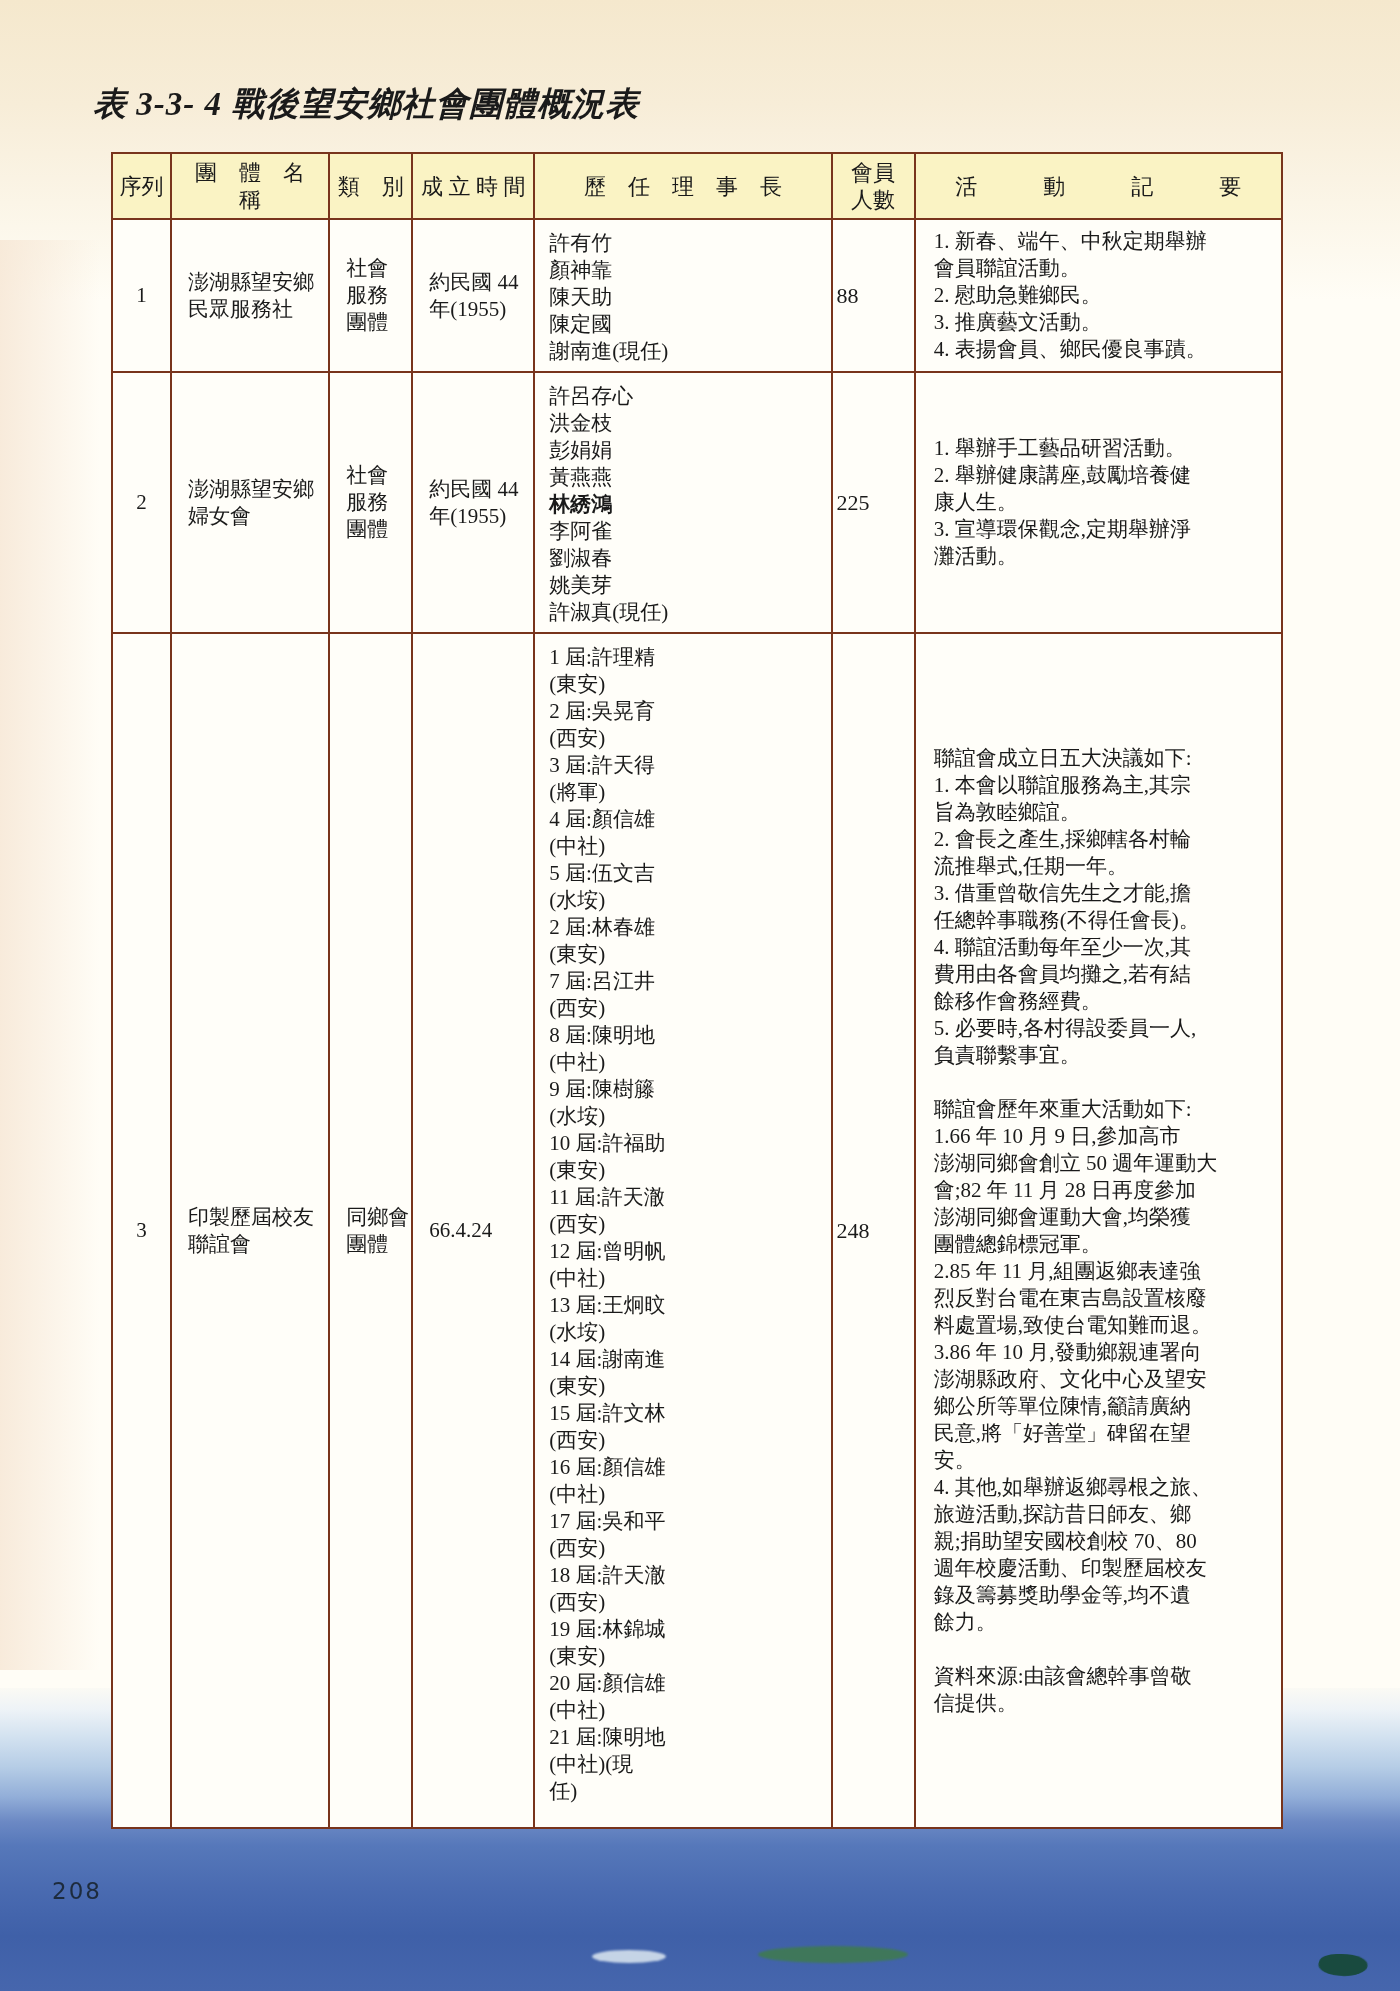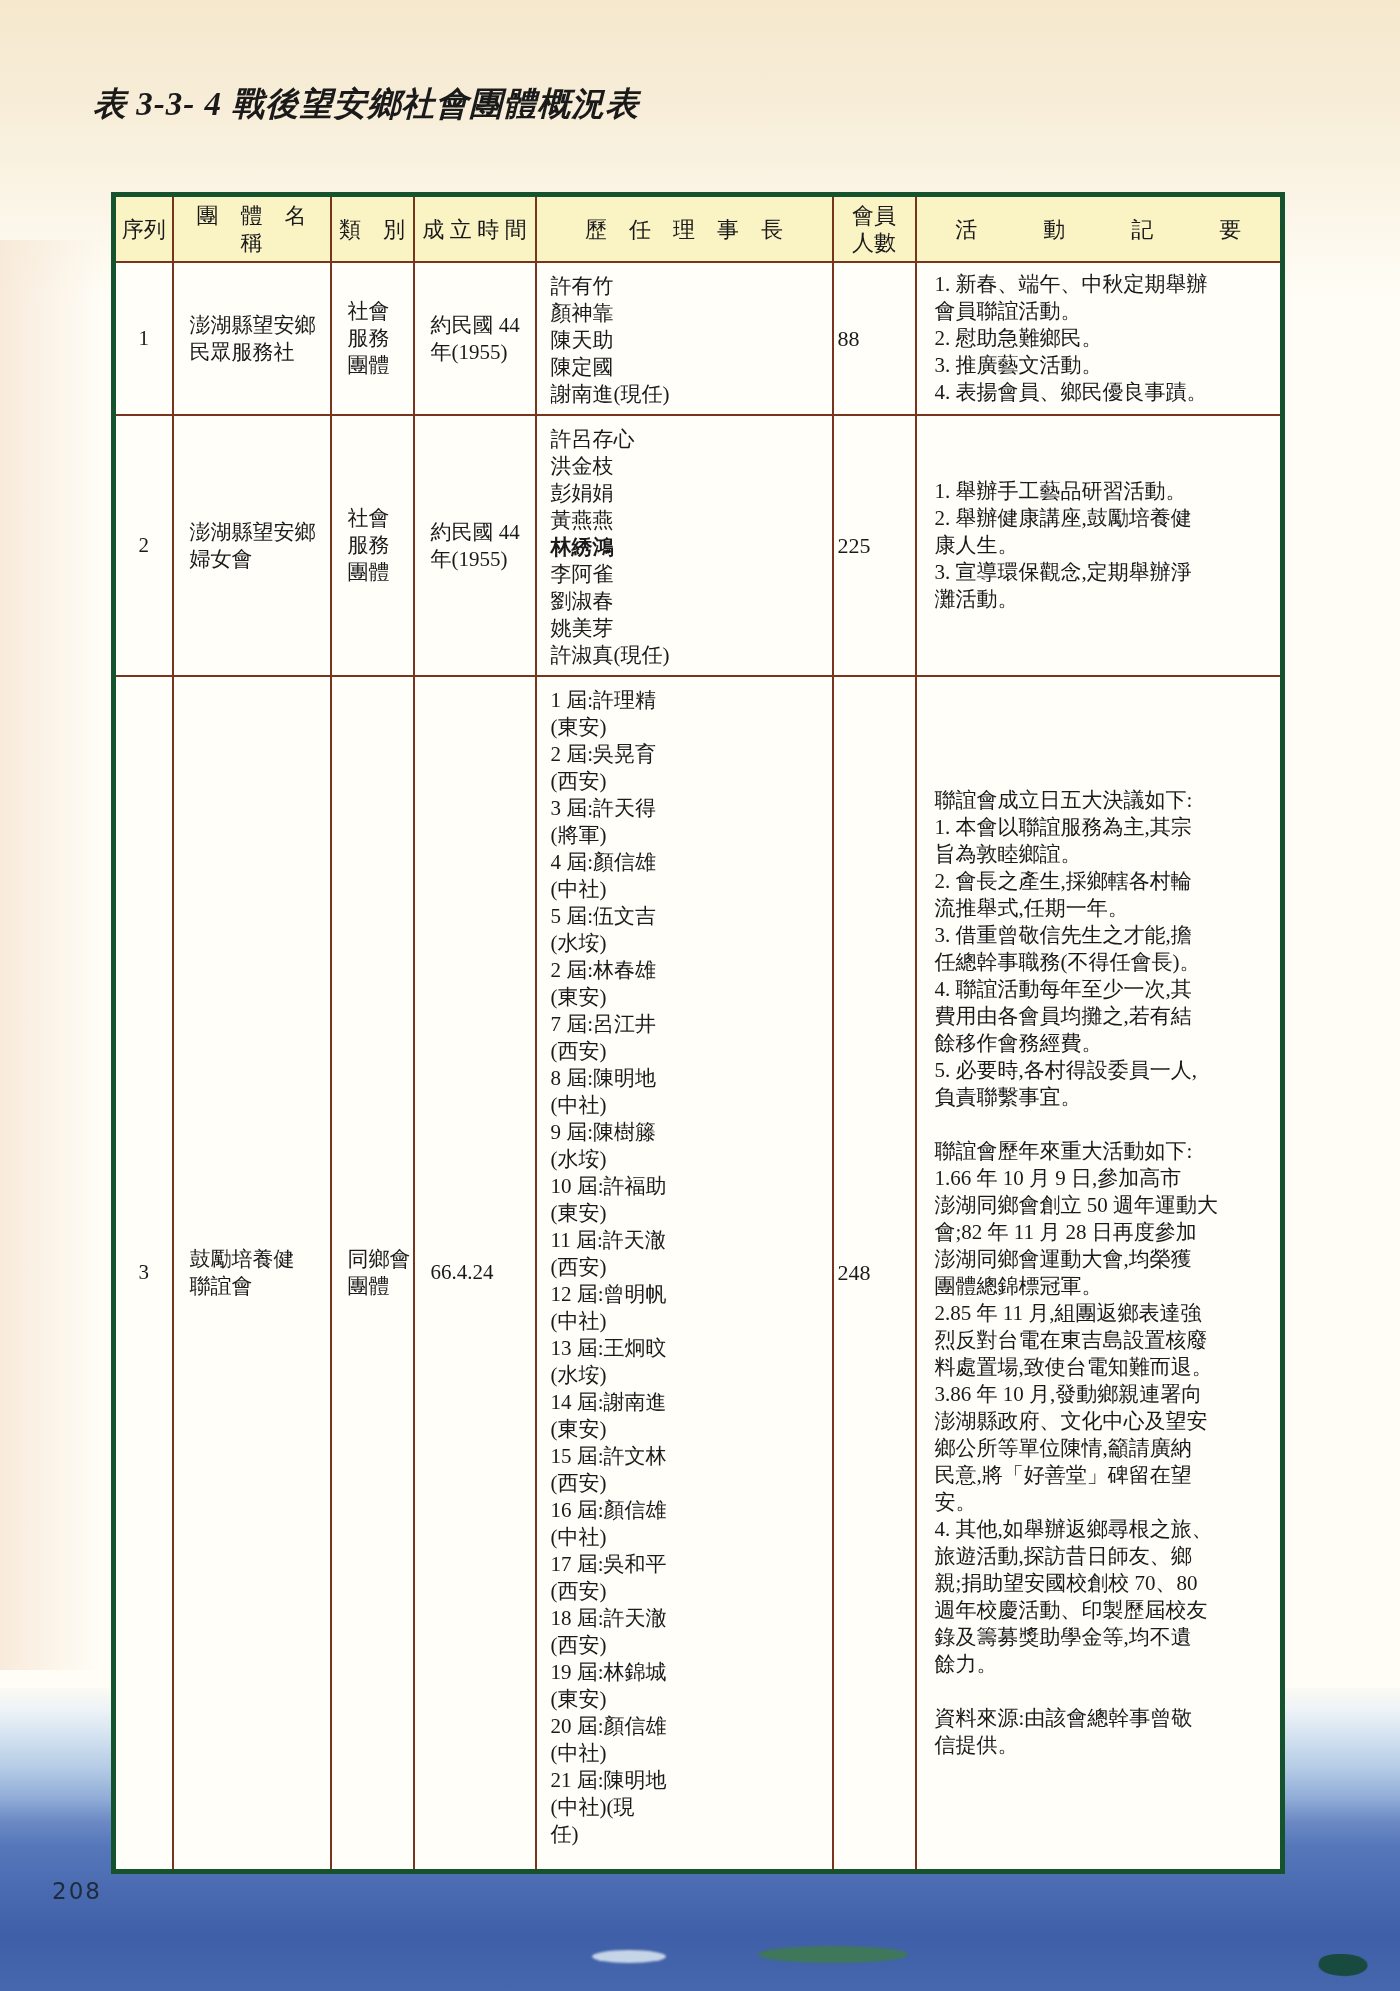--- a/index.html
+++ b/index.html
@@ -29,21 +29,21 @@
     border-radius:30% 60% 40% 60%;transform:skewX(-18deg);filter:blur(.5px);}
   .page-number{position:absolute;left:52px;top:190px;
     font-family:"DejaVu Sans","Liberation Sans",sans-serif;
     font-size:23px;letter-spacing:2px;color:#1d2b3c;font-weight:400;}
   
   .content{position:absolute;left:0;top:0;z-index:2;}
   .doc-title{position:absolute;left:93px;top:82px;margin:0;
     font-size:33px;font-weight:700;letter-spacing:1px;white-space:nowrap;font-style:italic;}
   table.org{position:absolute;left:111px;top:152px;border-collapse:collapse;
     table-layout:fixed;width:1172px;background:transparent;}
-  table.org{border:5px solid #14532d;margin-top:40px;}
+  table.org{border:1px solid #14532d;}
   table.org th,table.org td{border:2px solid #78341c;}
   th{background:#faf3c4;font-weight:400;font-size:22px;height:60px;
      text-align:center;vertical-align:middle;white-space:pre-line;line-height:27px;padding:2px;}
   td{background:#fffef9;font-size:21px;line-height:27px;vertical-align:middle;
      padding:6px 0 6px 16px;white-space:pre-line;}
   td.c-serial{text-align:center;padding:4px;}
   td.c-members{text-align:left;padding:4px;font-size:22px;}
   td.c-chair{vertical-align:top;padding-top:10px;padding-left:14px;white-space:normal;}
   td.c-chair .line{line-height:27px;}
   td.c-activities{padding-left:18px;padding-right:10px;}
@@ -136,21 +136,21 @@
           </td>
     <td class="c-members">225</td>
     <td class="c-activities">1. 舉辦手工藝品研習活動。
 2. 舉辦健康講座,鼓勵培養健
 康人生。
 3. 宣導環保觀念,定期舉辦淨
 灘活動。</td>
   </tr>
         <tr class="r2">
     <td class="c-serial">3</td>
-    <td class="c-name">鼓勵培養健
+    <td class="c-name">印製歷屆校友
 聯誼會</td>
     <td class="c-cat">同鄉會
 團體</td>
     <td class="c-founded">66.4.24</td>
     <td class="c-chair">
             <div class="line">1 屆:許理精</div>
             <div class="line">(東安)</div>
             <div class="line">2 屆:吳晃育</div>
             <div class="line">(西安)</div>
             <div class="line">3 屆:許天得</div>

